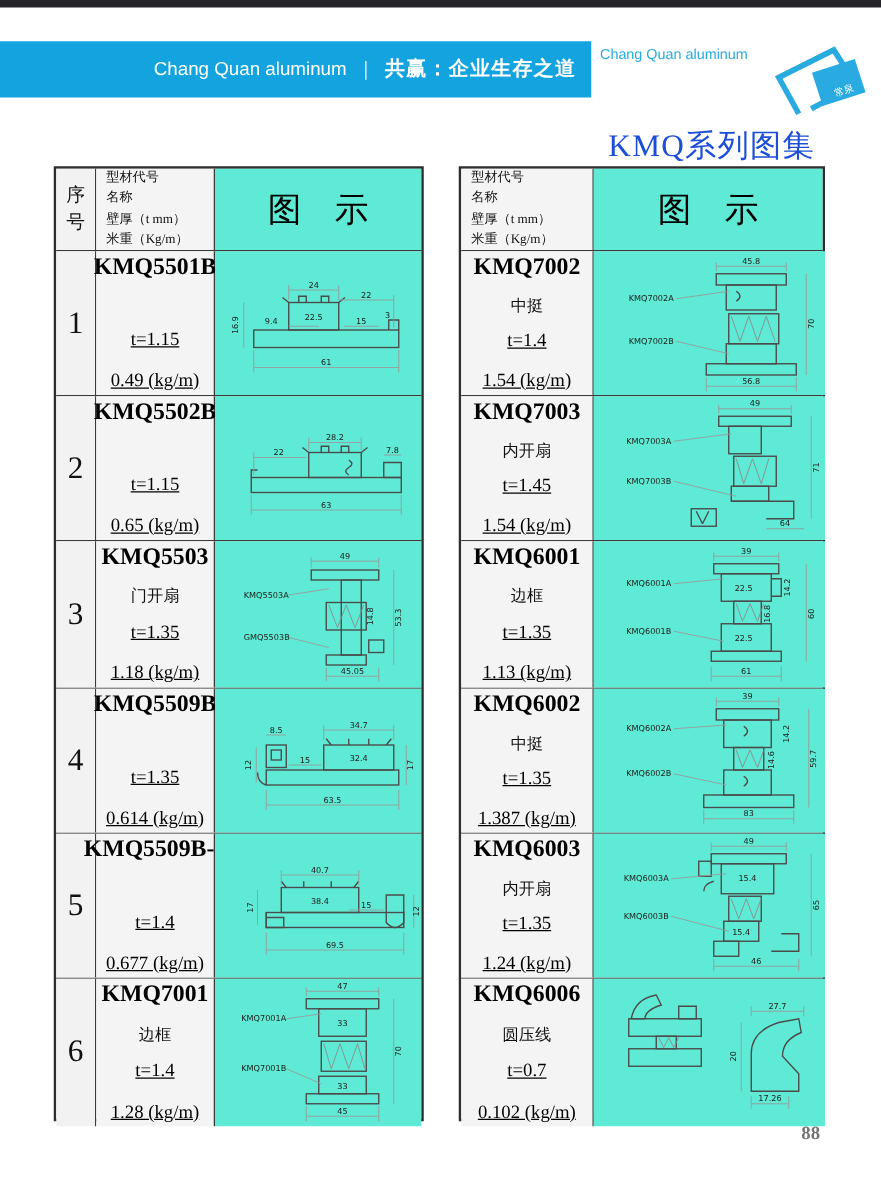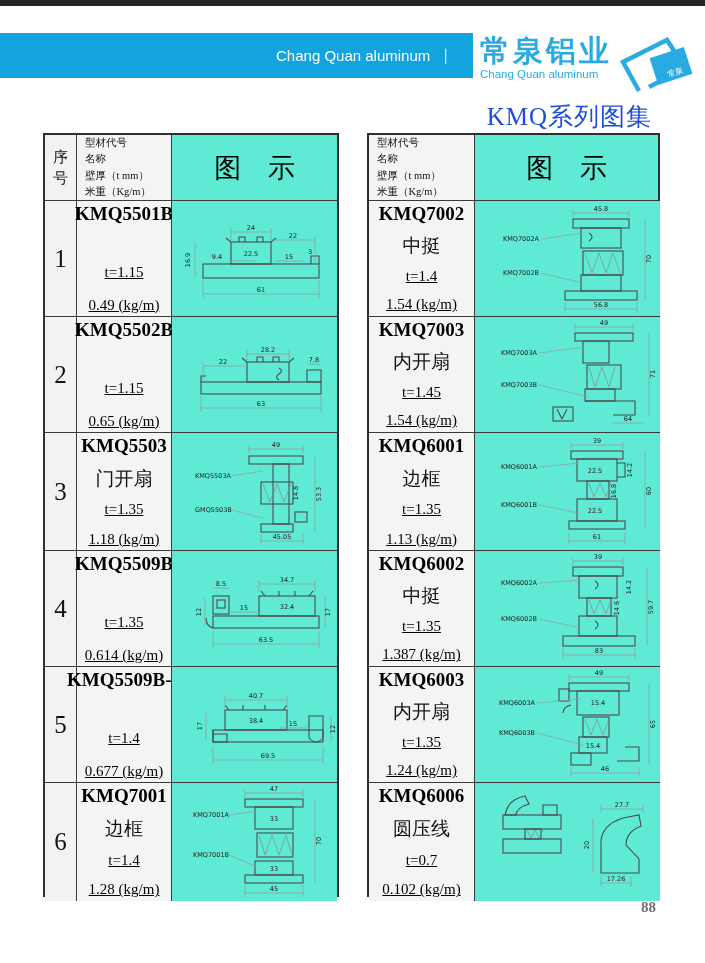--- a/index.html
+++ b/index.html
@@ -54,42 +54,42 @@
   .ptable.right .c-info { width:106px; }
   .c-diag  { flex:1; background:#5eead4; display:flex; align-items:center; justify-content:center; }
   
   .th-index { font-size:15px; color:#111; line-height:1.4; }
   .th-info  { align-items:flex-start !important; justify-content:center; padding-left:8px; }
   .th-info div { font-size:10.5px; color:#111; line-height:1.55; font-family:"Liberation Serif", serif; }
   .th-diag  { font-size:27px; letter-spacing:10px; color:#000; text-indent:10px; }
   
   .idx { font-size:25px; color:#111; }
   .code { font-size:19px; font-weight:bold; color:#000; white-space:nowrap; line-height:1.35; }
-  .cname { font-size:19px; color:#111; line-height:1.35; }
+  .cname { font-size:13px; color:#111; line-height:1.35; }
   .cname:empty { height:13px; }
   .thick, .weight { font-size:15px; color:#000000; line-height:1.5;text-decoration:underline; }
   
   .prof { fill:none; stroke:#4b4b4b; stroke-width:1.1; }
   .dim  { stroke:#999; stroke-width:0.7; }
   .hatch{ stroke:#8a8a8a; stroke-width:0.7; fill:none; }
   .dt { font:6.5px "DejaVu Sans", sans-serif; fill:#222; text-anchor:middle; }
   .pl { font:6.5px "DejaVu Sans", sans-serif; fill:#222; text-anchor:start; }
 </style>
 </head>
 <body>
 
 <div class="topstrip"></div>
 
 <div class="banner">
   <span class="en">Chang Quan aluminum</span>
   <span class="sep">｜</span>
+  <span class="slogan">共赢：企业生存之道</span>
 </div>
 
 <div class="logo">
-  <div class="logo-cn">常泉铝业</div>
   <div class="logo-en">Chang Quan aluminum</div>
   <svg class="logo-icon" width="92" height="60" viewBox="0 0 92 60">
     <path d="M24,57 L8,28 L52,6 L70,34 L34,53" fill="none" stroke="#29abe2" stroke-width="4.5"></path>
     <g transform="rotate(-18 56 32)">
       <rect x="38" y="18" width="36" height="28" fill="#29abe2"></rect>
       <text x="66" y="42" text-anchor="end" font-size="8" fill="#ffffff" font-family="DejaVu Sans, sans-serif">常泉</text>
     </g>
   </svg>
 </div>
 

